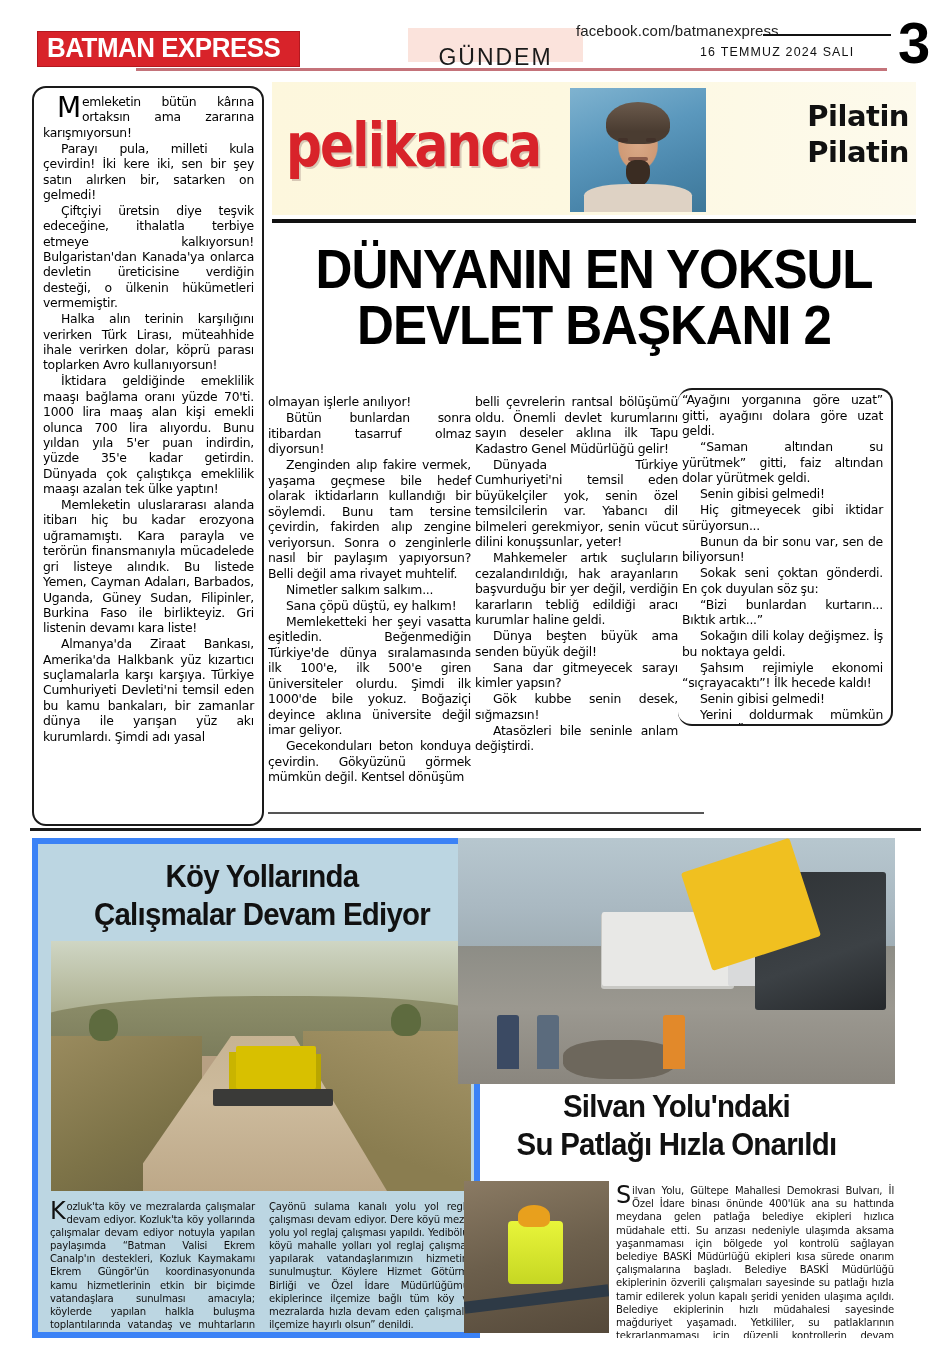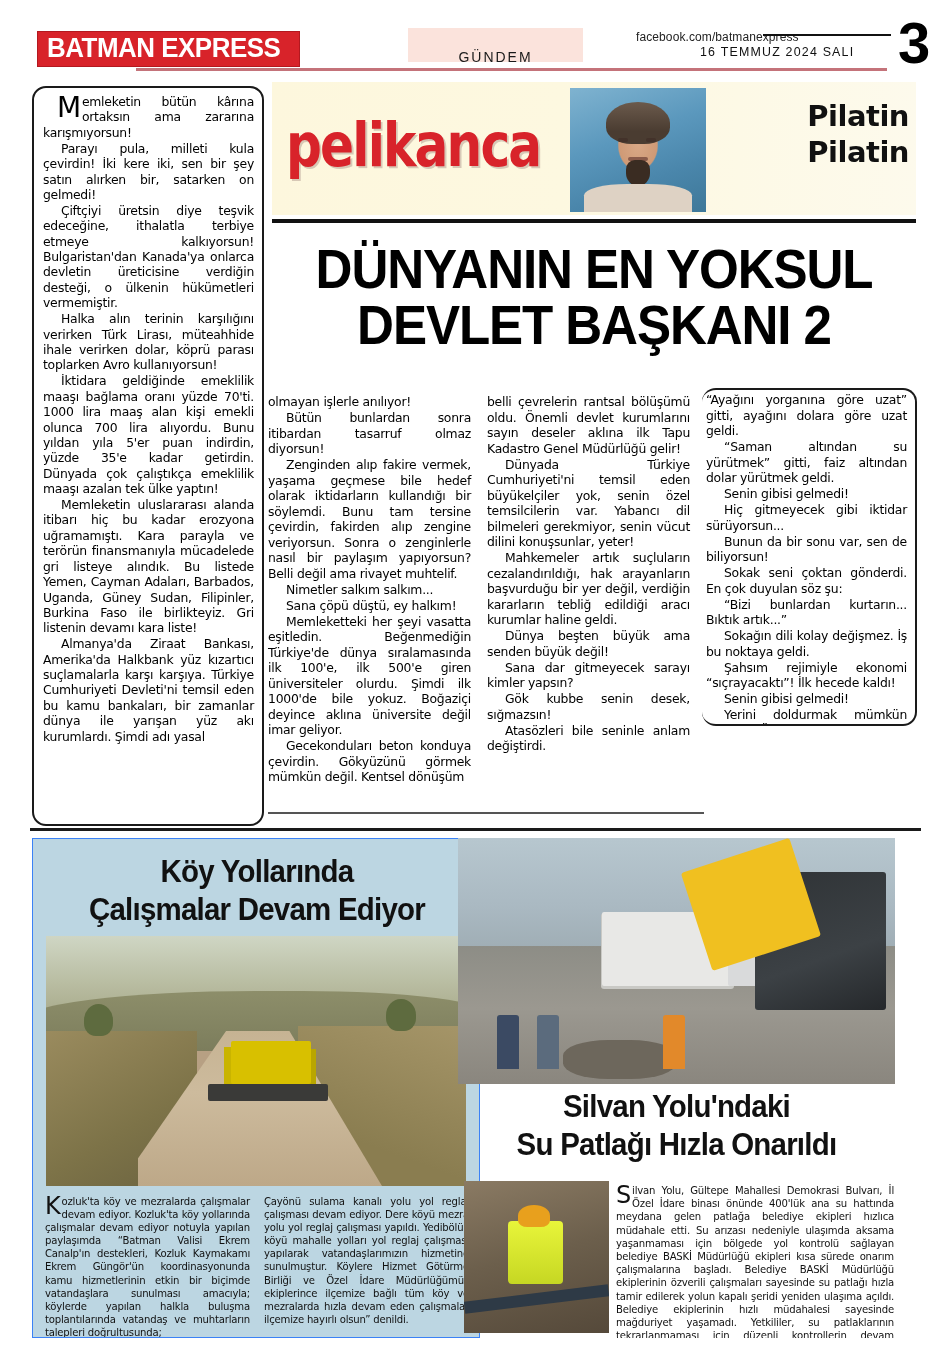--- a/index.html
+++ b/index.html
@@ -58,34 +58,33 @@
     top: 28px;
     width: 175px;
     height: 34px;
     background: #fbe3dc;
     display: flex;
     align-items: center;
     justify-content: center;
   }
   .section-tab span {
     font-family: "Liberation Sans", sans-serif;
-    font-size: 14px;
+    font-size: 23px;
     letter-spacing: 2px;
     color: #1a1a1a;
     margin-top: 24px;
   }
 
   .fb-line {
     position: absolute;
-    left: 636px;
+    left: 576px;
     top: 22px;
-    font-size: 12px;
+    font-size: 15px;
     color: #222;
     letter-spacing: 0.1px;
-    margin-top: 8px;
   }
   .date-line {
     position: absolute;
     left: 700px;
     top: 44px;
     font-family: "Liberation Sans Narrow", "Liberation Sans", sans-serif;
     font-size: 13.5px;
     font-weight: normal;
     letter-spacing: 1.3px;
     color: #111;
@@ -267,21 +266,21 @@
     transform-origin: center top;
   }
 
   .op-cols-wrap {
     position: absolute;
     left: 268px;
     top: 318px;
     width: 652px;
     height: 415px;
     display: flex;
-    gap: 16px;
+    gap: 4px;
   }
   .op-col {
     width: 203px;
     position: relative;
   }
   .op-col.last {
     border: 2px solid #1a1a1a;
     border-radius: 14px;
     border-left: none;
     box-sizing: border-box;
@@ -323,21 +322,21 @@
   }
 
   
   .story-left {
     position: absolute;
     left: 32px;
     top: 838px;
     width: 448px;
     height: 500px;
     background: #bcd6e2;
-    border: 1px solid #3b82f6;
+    border: 6px solid #3b82f6;
     box-sizing: border-box;
     overflow: hidden;
   }
   .sl-headline {
     position: absolute;
     left: 8px;
     top: 14px;
     width: 432px;
     text-align: center;
     font-family: "Liberation Sans Narrow", "Liberation Sans", sans-serif;

